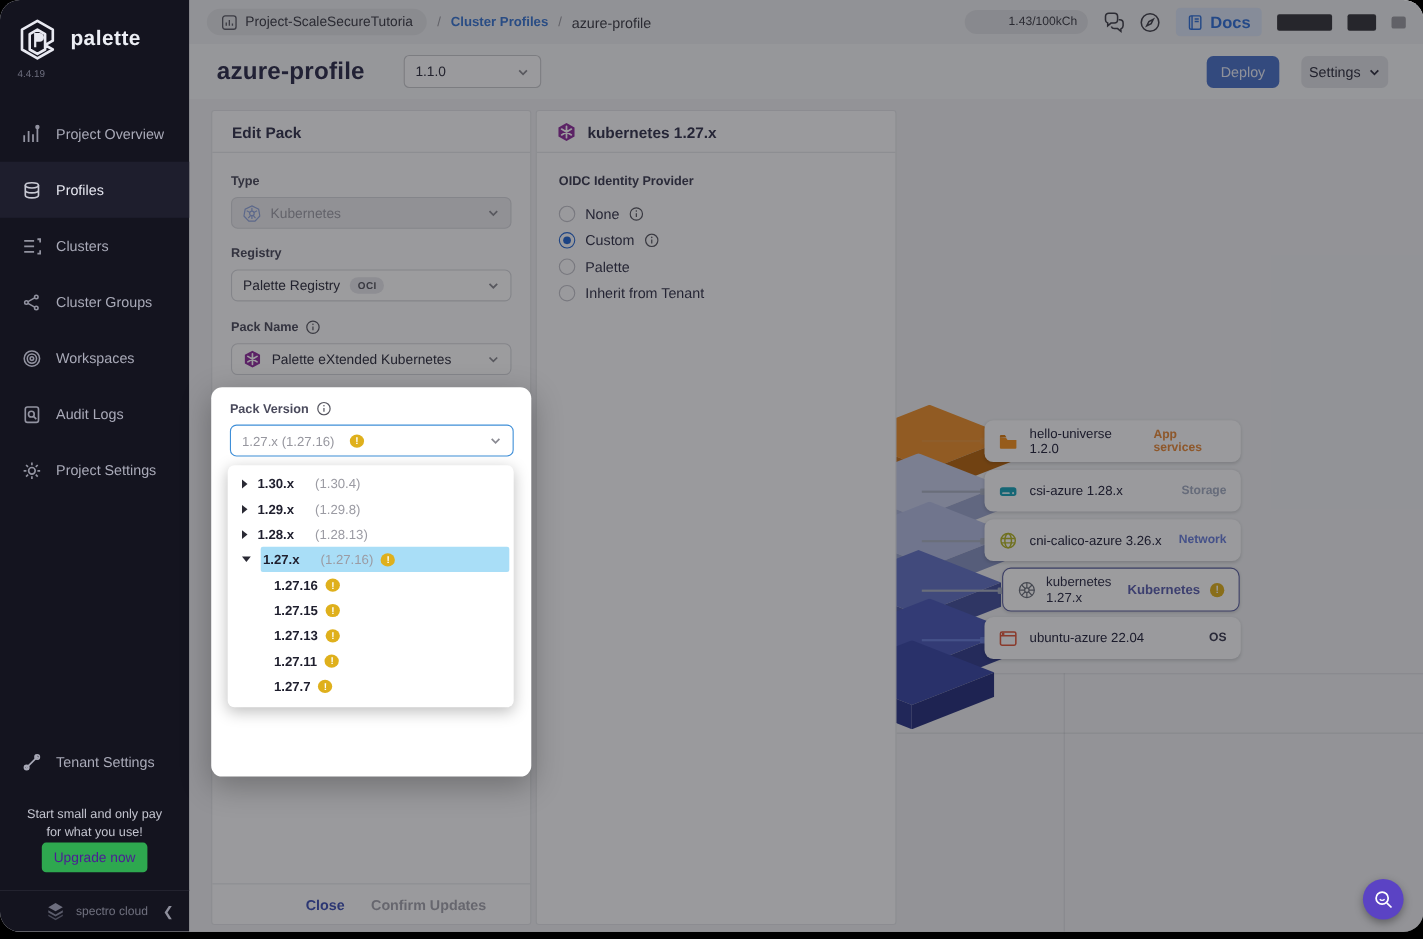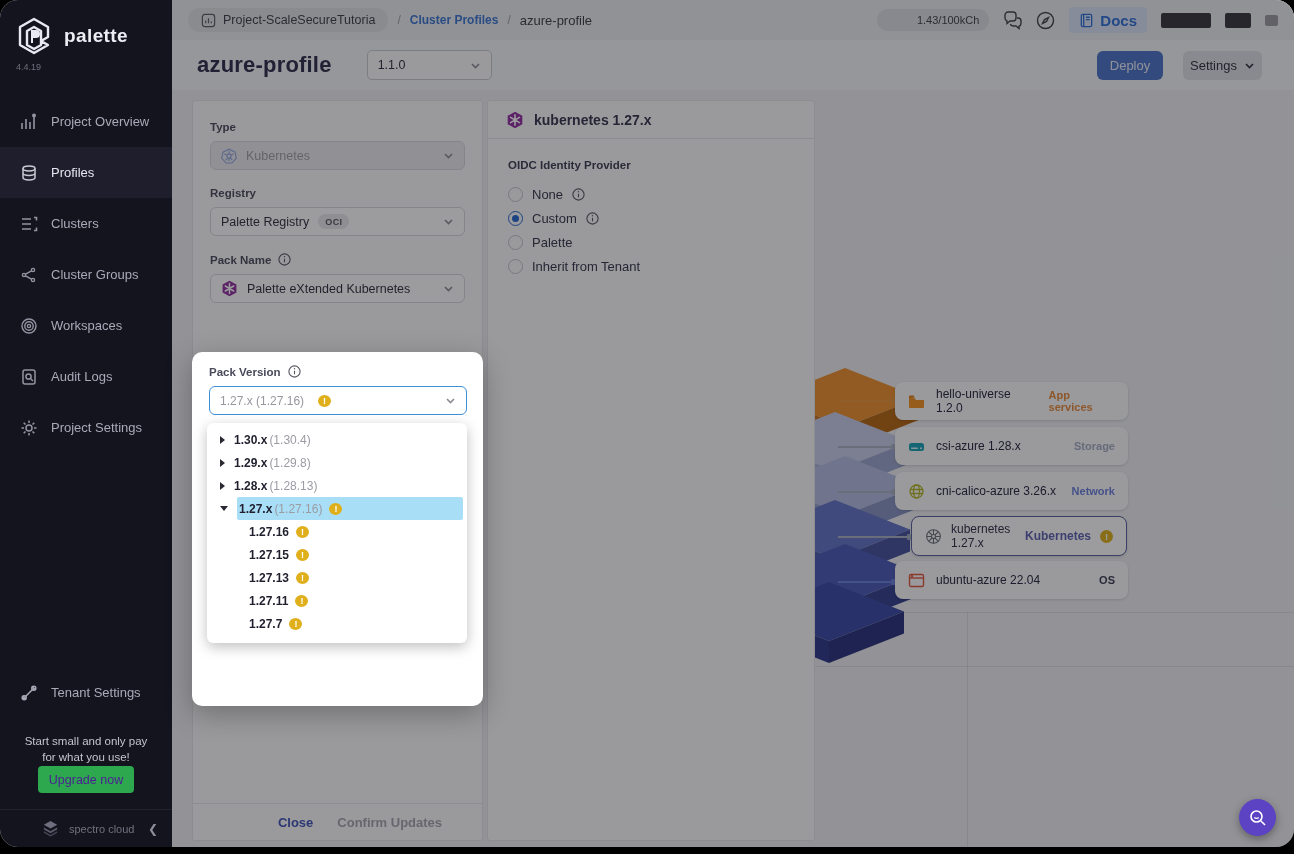--- a/index.html
+++ b/index.html
@@ -141,21 +141,21 @@
           z-index:60; padding:13px 16px 0 17px; }
   .pv-select { margin-top:8px; height:29px; border:1.5px solid #3f8fd8; border-radius:6px;
                background:#fff; display:flex; align-items:center; gap:7px;
                padding:0 10px; font-size:12px; color:#97979f; cursor:pointer; }
   .pv-select .chev { margin-left:auto; }
   .pv-menu { margin:8px 0 0 -2px; width:260px; background:#fff; border-radius:6px;
              box-shadow:0 4px 14px rgba(0,0,0,.25); padding:5px 0 8px 0; }
   .pv-row { height:23px; display:flex; align-items:center; padding-left:13px;
             font-size:12px; cursor:pointer; }
   .pv-row .ver { font-weight:700; color:#1f1f2e; }
-  .pv-row .latest { color:#9b9ba3; margin-left:2px; }
+  .pv-row .latest { color:#9b9ba3; margin-left:19px; }
   .caret-r { width:0; height:0; border-left:5px solid #2a2a34; border-top:4px solid transparent;
              border-bottom:4px solid transparent; margin-right:9px; flex:0 0 auto; }
   .caret-d { width:0; height:0; border-top:5px solid #2a2a34; border-left:4px solid transparent;
              border-right:4px solid transparent; margin-right:9px; flex:0 0 auto; }
   .hl { display:flex; align-items:center; flex:1; height:100%; background:#a9def7;
         border-radius:2px; margin-right:4px; padding-left:2px; }
   .pv-child { padding-left:42px; }
   .warn { width:13px; height:13px; border-radius:50%; background:#dfb01c; color:#fff;
           font-size:9.5px; font-weight:700; display:inline-flex; align-items:center;
           justify-content:center; margin-left:7px; flex:0 0 13px; }
@@ -408,20 +408,21 @@
     <svg class="lc-icon" viewBox="0 0 17 17" fill="none" stroke="#e0563a" stroke-width="1.4">
           <rect x="1.5" y="2.5" width="14" height="12" rx="1.5"></rect>
           <path d="M1.5 6 H15.5"></path>
           <circle cx="4" cy="4.3" r=".5" fill="#e0563a"></circle>
         </svg>
     <span>ubuntu-azure 22.04</span>
     <span class="cat" style="color:#3a3a50">OS</span>
   </div>
 
   <div class="panel panel-edit">
+    <div class="panel-head">Edit Pack</div>
     <div class="form">
       <div class="f-label">
             <span>Type</span>
           </div>
       <div class="f-select disabled">
         <svg style="width:16px;height:16px;opacity:.55" viewBox="0 0 17 17" fill="none" stroke="#4a6fd0" stroke-width="1.2">
               <path d="M8.5 1.2 L15 4.4 L16.2 11 L11.5 16 H5.5 L0.8 11 L2 4.4 Z"></path>
               <circle cx="8.5" cy="8.5" r="2.2"></circle>
               <path d="M8.5 3 V6.3 M8.5 10.7 V14 M3.5 6 L6.6 7.6 M13.5 6 L10.4 7.6 M5 13 L7.3 10.4 M12 13 L9.7 10.4"></path>
             </svg>

